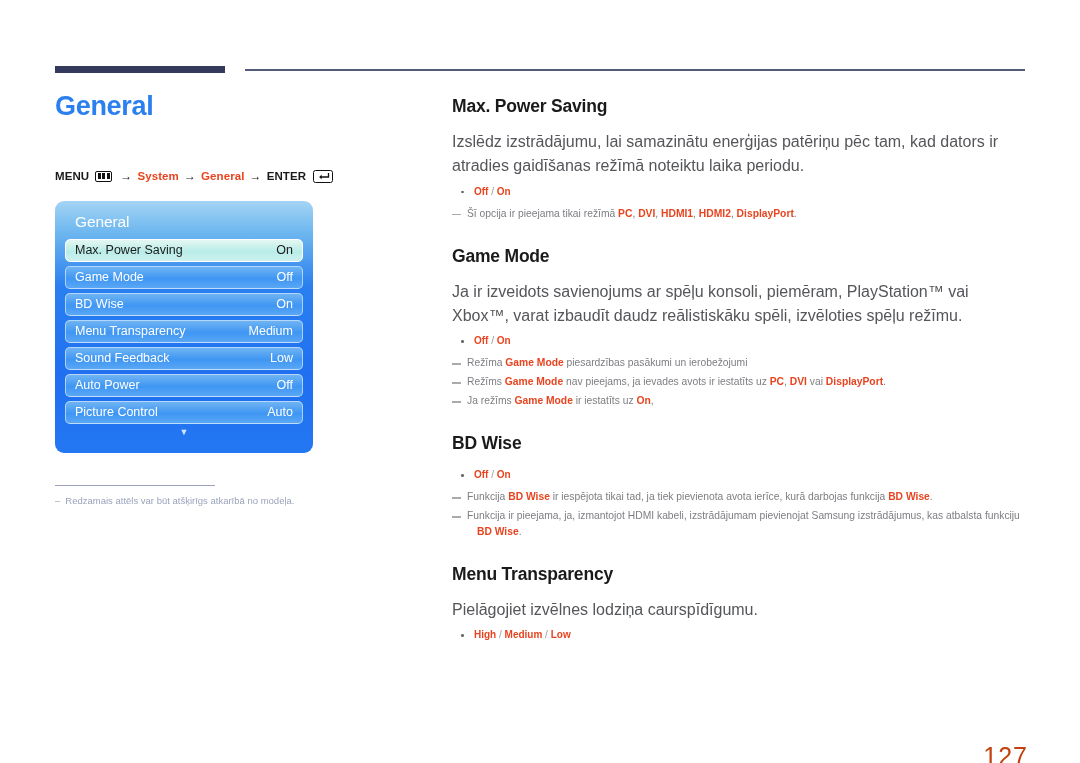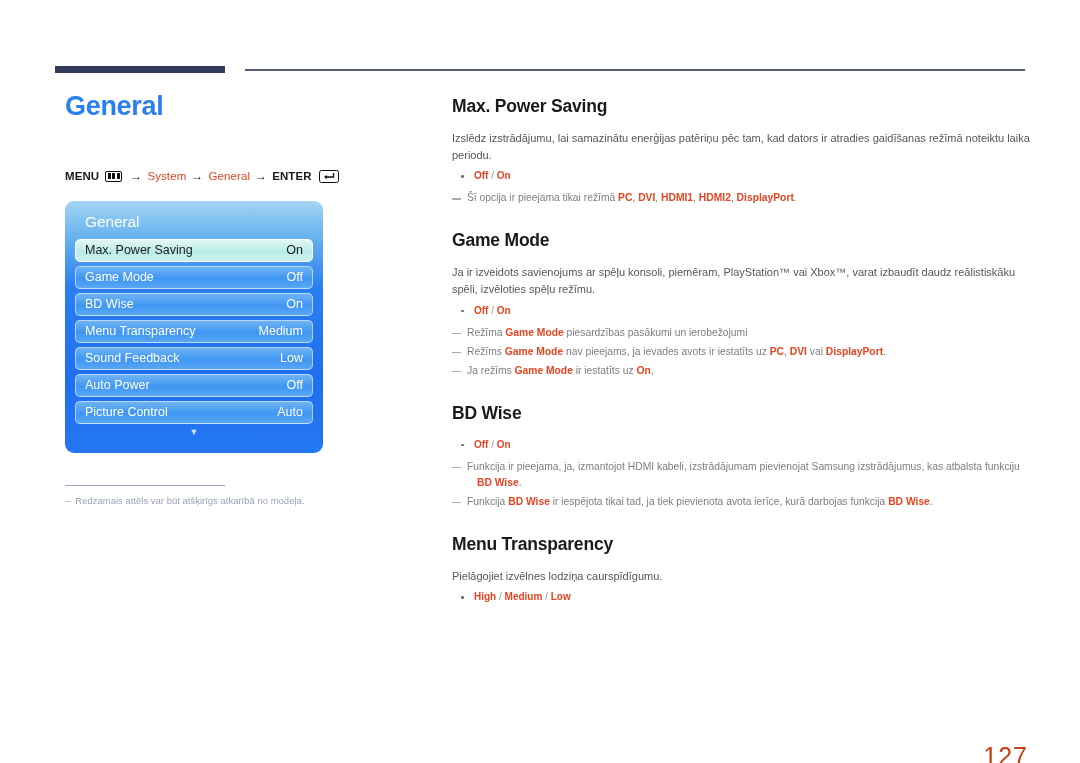--- a/index.html
+++ b/index.html
@@ -30,21 +30,21 @@
   .rule-thin {
     position: absolute;
     left: 245px; top: 69px;
     width: 780px; height: 2px;
     background: #555c78;
   }
 
   
   #left-col {
     position: absolute;
-    left: 65px; top: 92px;
+    left: 55px; top: 92px;
     width: 360px;
   }
   #page-title {
     font-size: 27px;
     font-weight: bold;
     color: #2b7fef;
     letter-spacing: -0.3px;
     line-height: 1.1;
     margin: 0 0 22px 0;
   }
@@ -55,21 +55,21 @@
     font-weight: bold;
     color: #1a1a1a;
     white-space: nowrap;
     display: flex;
     align-items: center;
     gap: 3px;
     margin-bottom: 18px;
     letter-spacing: 0.1px;
     margin-top: 48px;
   }
-  .bc-orange { color: #e8441f; font-weight: normal; }
+  .bc-orange { color: #e8441f; font-weight: bold; }
   .bc-arrow {
     display: inline-block;
     margin: 0 2px;
     font-size: 12px;
     color: #1a1a1a;
     line-height: 1;
   }
   .icon-menu {
     display: inline-flex;
     align-items: center;
@@ -173,21 +173,21 @@
   }
   .sec-heading {
     font-size: 17.5px;
     font-weight: bold;
     color: #1a1a1a;
     letter-spacing: -0.2px;
     margin: 0 0 13px 0;
   }
   .section { margin-bottom: 24px; }
   .body-text {
-    font-size: 11px;
+    font-size: 16px;
     line-height: 1.52;
     color: #55565a;
     margin: 0 0 5px 0;
   }
   .red-b { color: #e8441f; font-weight: bold; margin-top: 33px; }
 
   
   ul.opts {
     list-style: none;
     margin: 2px 0 6px 0;
@@ -348,25 +348,25 @@
       Ja režīms <b class="red-b">Game Mode</b> ir iestatīts uz <b class="red-b">On</b>,
     </div>
   </div>
 
   <div class="section">
     <h2 class="sec-heading">BD Wise</h2>
     <ul class="opts">
       <li><b>Off</b><span class="sep"> / </span><b>On</b></li>
     </ul>
     <div class="note">
+      Funkcija <b class="red-b">BD Wise</b> ir iespējota tikai tad, ja tiek pievienota avota ierīce, kurā darbojas funkcija <b class="red-b">BD Wise</b>.
+    </div>
+    <div class="note">
       Funkcija ir pieejama, ja, izmantojot HDMI kabeli, izstrādājumam pievienojat Samsung izstrādājumus, kas atbalsta funkciju
       <span class="indent"><b class="red-b">BD Wise</b>.</span>
-    </div>
-    <div class="note">
-      Funkcija <b class="red-b">BD Wise</b> ir iespējota tikai tad, ja tiek pievienota avota ierīce, kurā darbojas funkcija <b class="red-b">BD Wise</b>.
     </div>
   </div>
 
   <div class="section">
     <h2 class="sec-heading">Menu Transparency</h2>
     <p class="body-text">Pielāgojiet izvēlnes lodziņa caurspīdīgumu.</p>
     <ul class="opts">
       <li><b>High</b><span class="sep"> / </span><b>Medium</b><span class="sep"> / </span><b>Low</b></li>
     </ul>
   </div>

